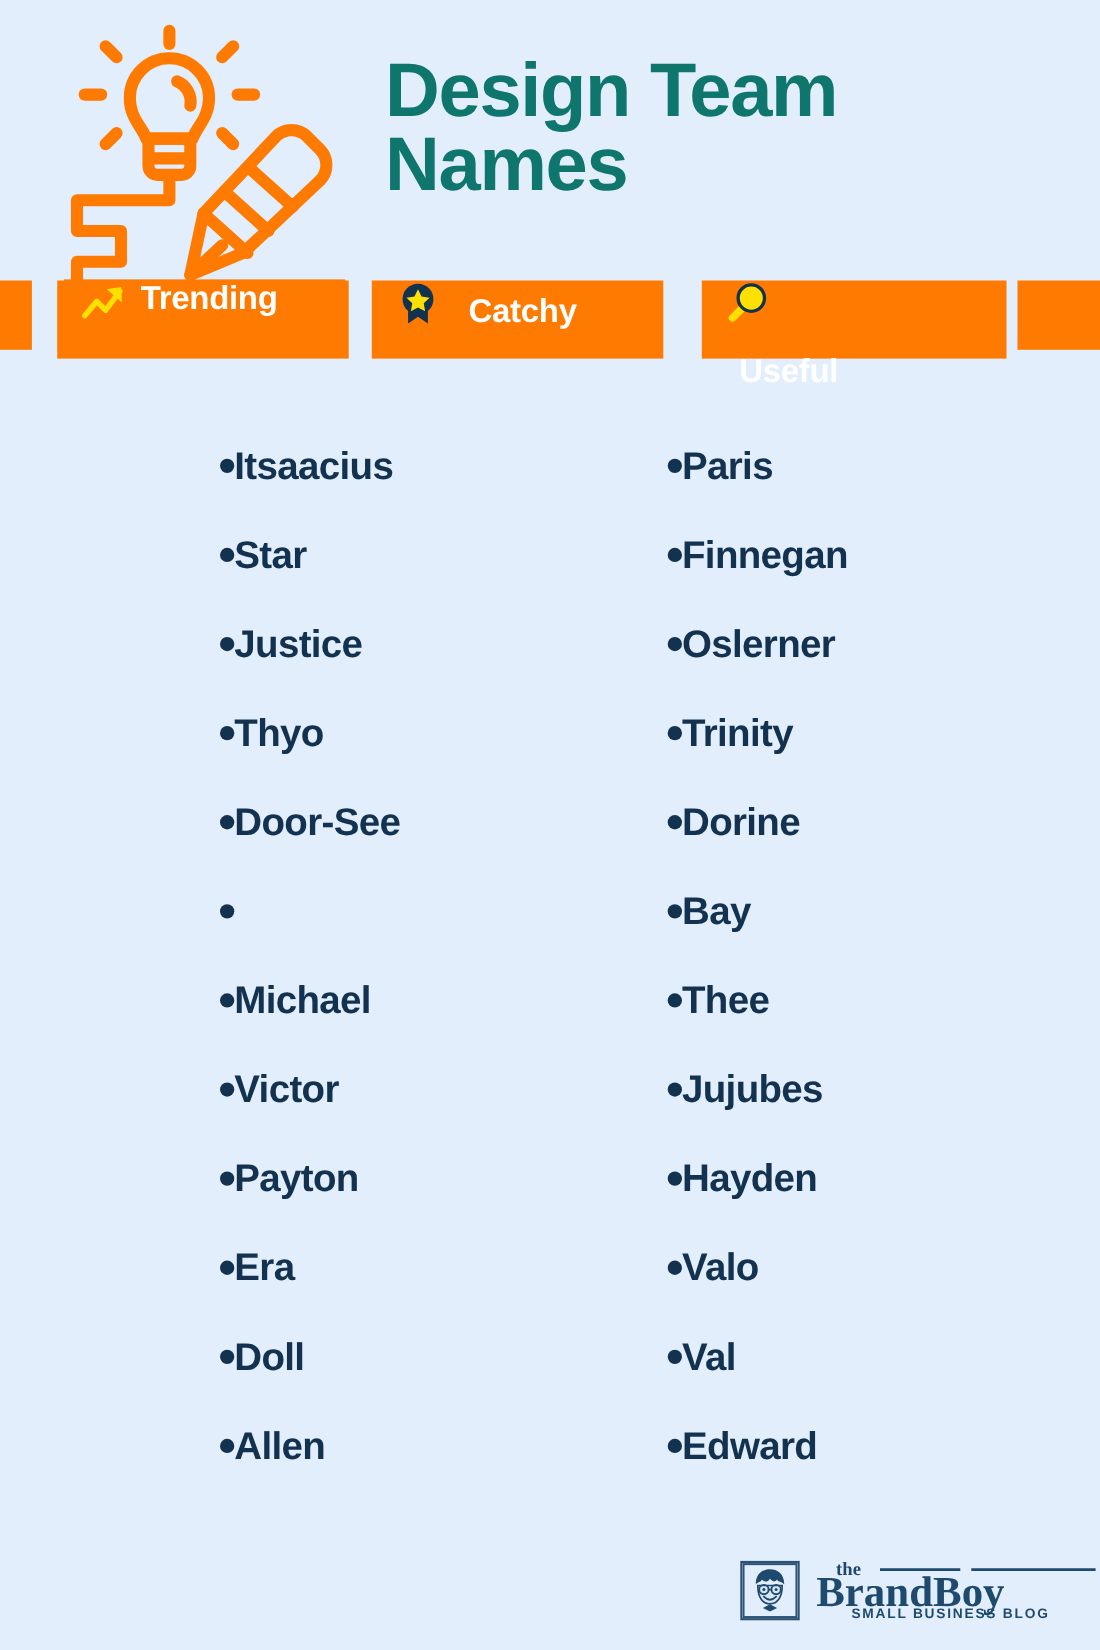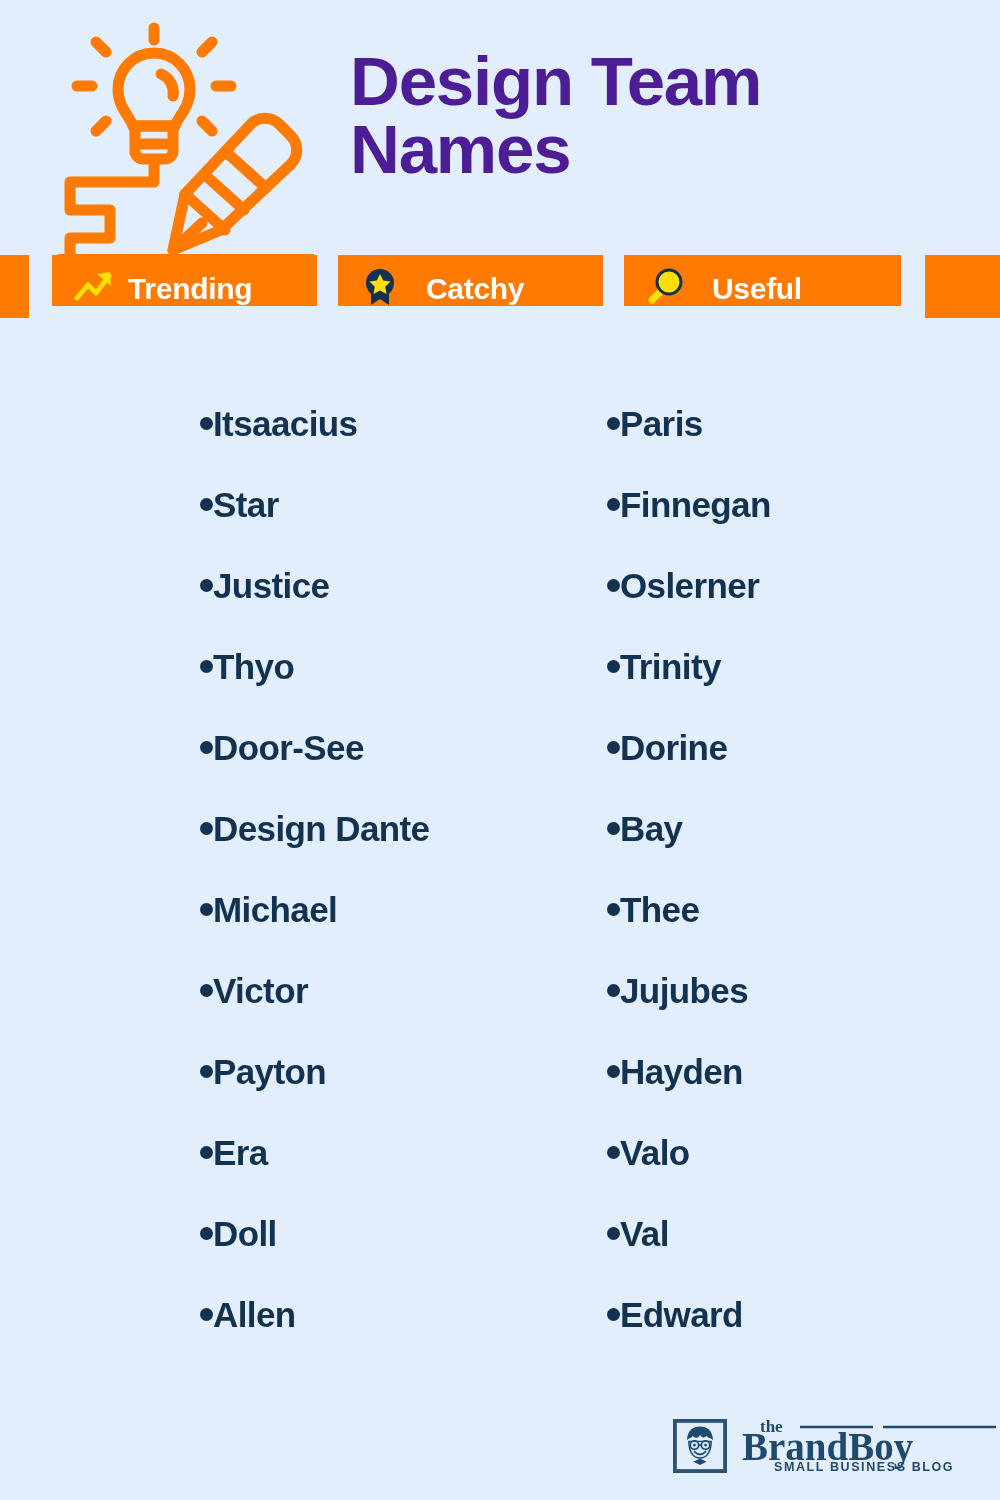--- a/index.html
+++ b/index.html
@@ -30,21 +30,21 @@
     top: 14px;
     width: 270px;
     height: 258px;
   }
 
   .page-title {
     position: absolute;
     left: 350px;
     top: 48px;
     width: 600px;
-    color: #4c1d95;
+    color: #0f766e;
     font-size: 69px;
     font-weight: 700;
     line-height: 0.98;
     letter-spacing: -1.2px;
   }
 
   
   .badge-strip {
     position: absolute;
     top: 255px;
@@ -58,30 +58,30 @@
     top: 0;
     height: 63px;
     background: #ff7a00;
   }
   .badge-stub.left  { left: 0;    width: 29px; }
   .badge-stub.right { left: 925px; width: 75px; }
 
   .badge {
     position: absolute;
     top: 0;
-    height: 51px;
+    height: 71px;
     background: #ff7a00;
     display: flex;
-    align-items: flex-end;
+    align-items: flex-start;
     gap: 14px;
     padding-left: 22px;
   }
   .badge.b0 { left: 52px;  width: 265px; }
   .badge.b1 { left: 338px; width: 265px; }
-  .badge.b2 { left: 624px; width: 277px; }
+  .badge.b2 { left: 638px; width: 277px; flex-direction: column; }
 
   .badge-label {
     color: #ffffff;
     font-size: 30px;
     font-weight: 700;
     letter-spacing: -0.3px;
   }
   .badge.b1 .badge-label,
   .badge.b2 .badge-label { margin-left: 12px; margin-top: 12px; }
 
@@ -244,21 +244,20 @@
       <li class="name-item">
         <span class="bullet"></span>
         <span class="name-text">Thyo</span>
       </li>
       <li class="name-item">
         <span class="bullet"></span>
         <span class="name-text">Door-See</span>
       </li>
       <li class="name-item">
         <span class="bullet"></span>
-        <span class="name-text">Design Dante</span>
       </li>
       <li class="name-item">
         <span class="bullet"></span>
         <span class="name-text">Michael</span>
       </li>
       <li class="name-item">
         <span class="bullet"></span>
         <span class="name-text">Victor</span>
       </li>
       <li class="name-item">

